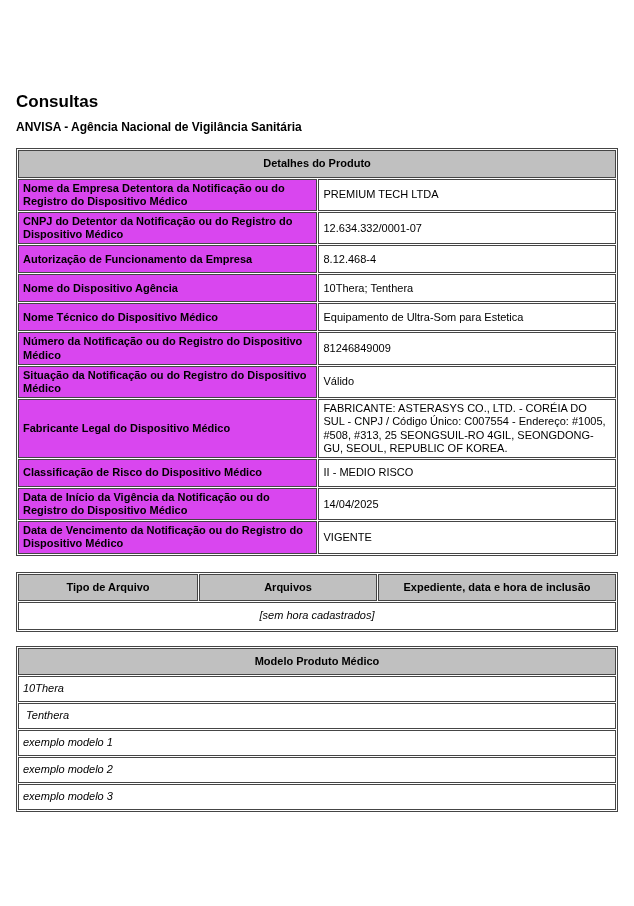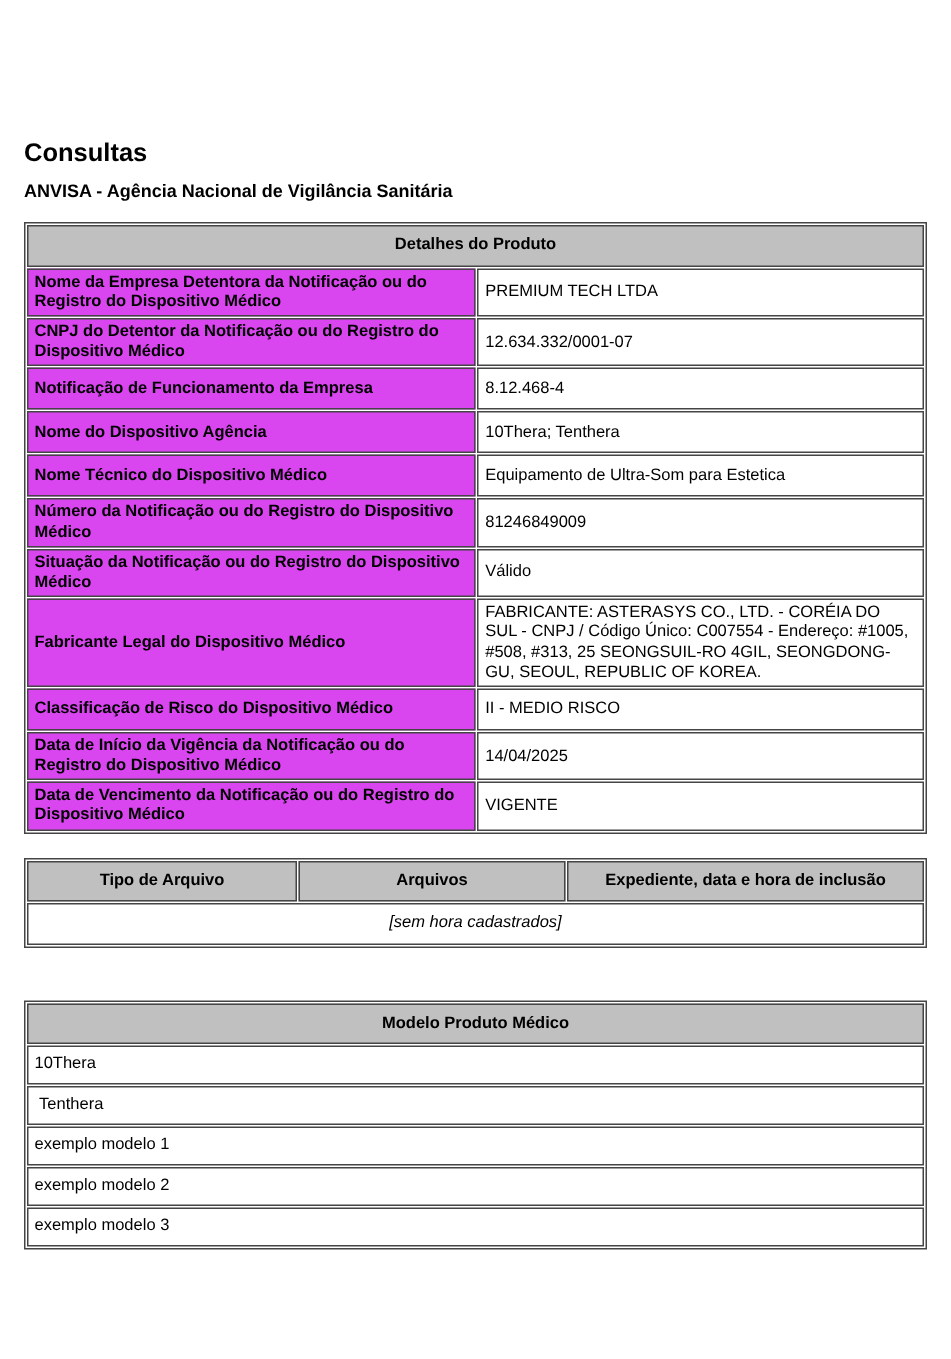--- a/index.html
+++ b/index.html
@@ -46,35 +46,36 @@
   .details td { height: 22px; }
   .details .lbl {
     width: 192px;
     background: #d946ef;
     font-weight: bold;
     padding: 2px 4px;
   }
   .details .val { padding: 2px 5px; background: #ffffff; }
 
   
-  .files { margin-bottom: 35px; }
+  .files { margin-bottom: 14px; }
   .files th.c1 { width: 170px; }
   .files th.c2 { width: 168px; }
   .files .empty {
     text-align: center;
     font-style: italic;
     padding: 5px 4px;
     height: 16px;
   }
 
   
   .models td {
     padding: 5px 4px;
     white-space: pre-wrap;
     height: 14px;
+    font-style: italic;
   }
 </style>
 </head>
 <body>
 
 <div class="page">
 
   <h1 class="title">Consultas</h1>
   <h2 class="subtitle">ANVISA - Agência Nacional de Vigilância Sanitária</h2>
 
@@ -85,21 +86,21 @@
       </tr>
       <tr>
         <td class="lbl">Nome da Empresa Detentora da Notificação ou do Registro do Dispositivo Médico</td>
         <td class="val">PREMIUM TECH LTDA</td>
       </tr>
       <tr>
         <td class="lbl">CNPJ do Detentor da Notificação ou do Registro do Dispositivo Médico</td>
         <td class="val">12.634.332/0001-07</td>
       </tr>
       <tr>
-        <td class="lbl">Notificação de Funcionamento da Empresa</td>
+        <td class="lbl">Autorização de Funcionamento da Empresa</td>
         <td class="val">8.12.468-4</td>
       </tr>
       <tr>
         <td class="lbl">Nome do Dispositivo Agência</td>
         <td class="val">10Thera; Tenthera</td>
       </tr>
       <tr>
         <td class="lbl">Nome Técnico do Dispositivo Médico</td>
         <td class="val">Equipamento de Ultra-Som para Estetica</td>
       </tr>

